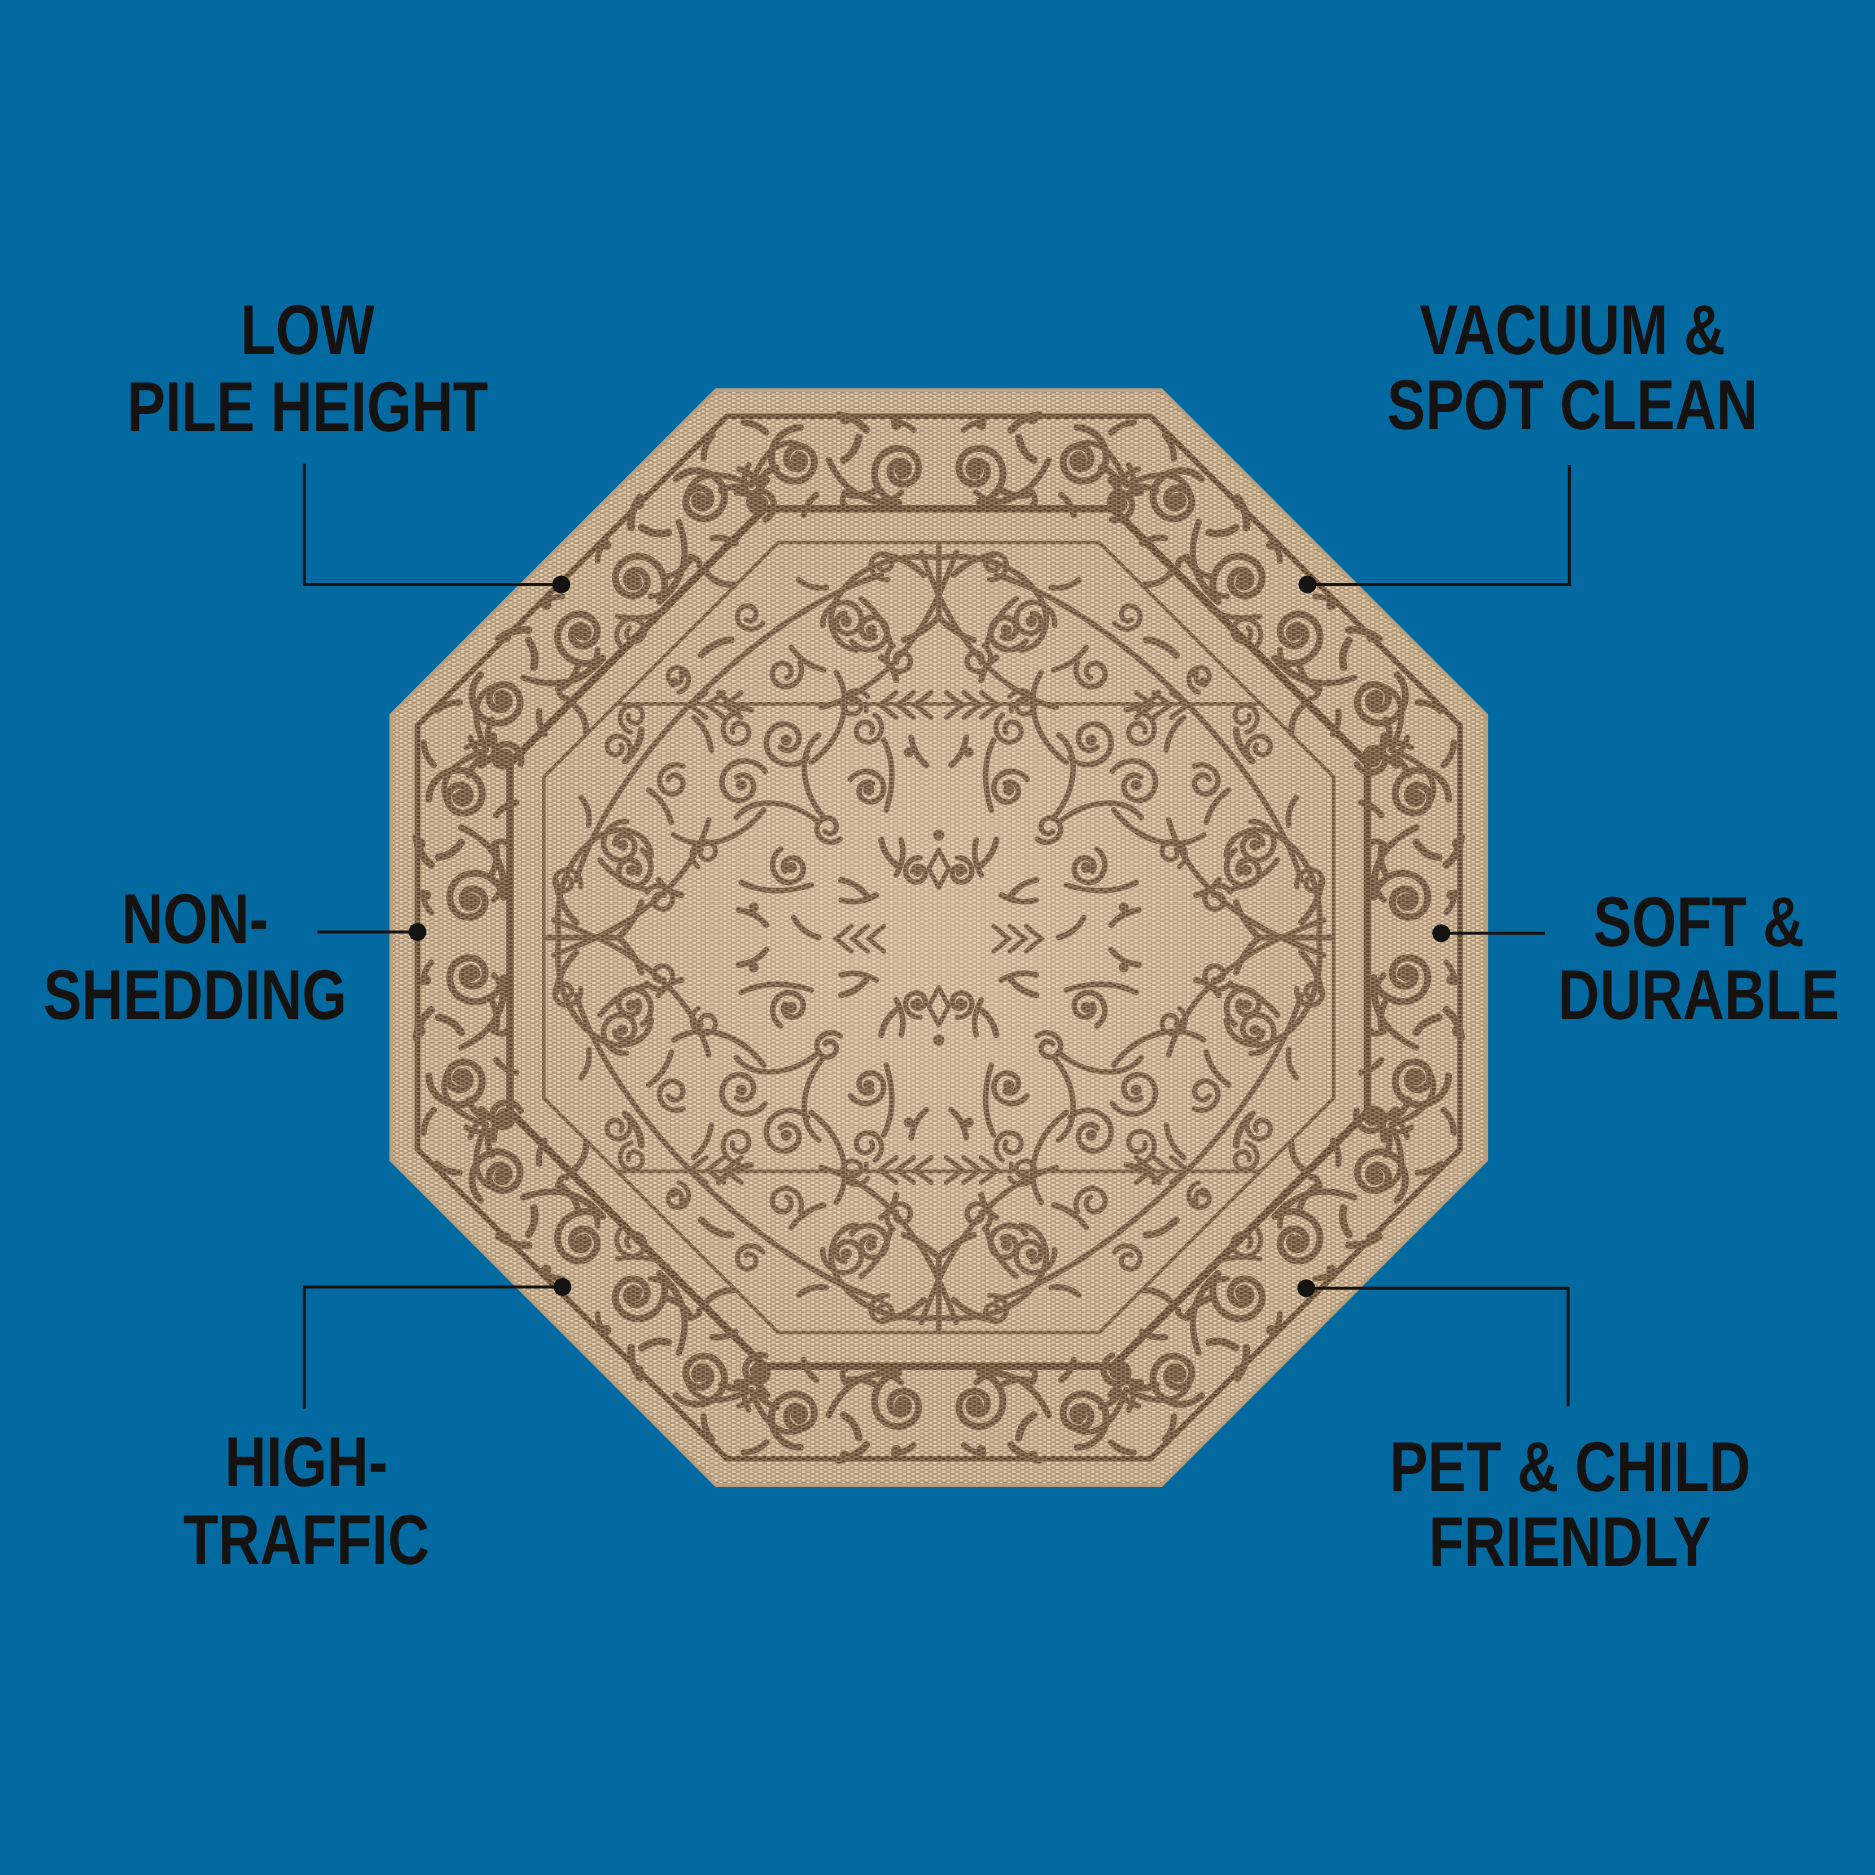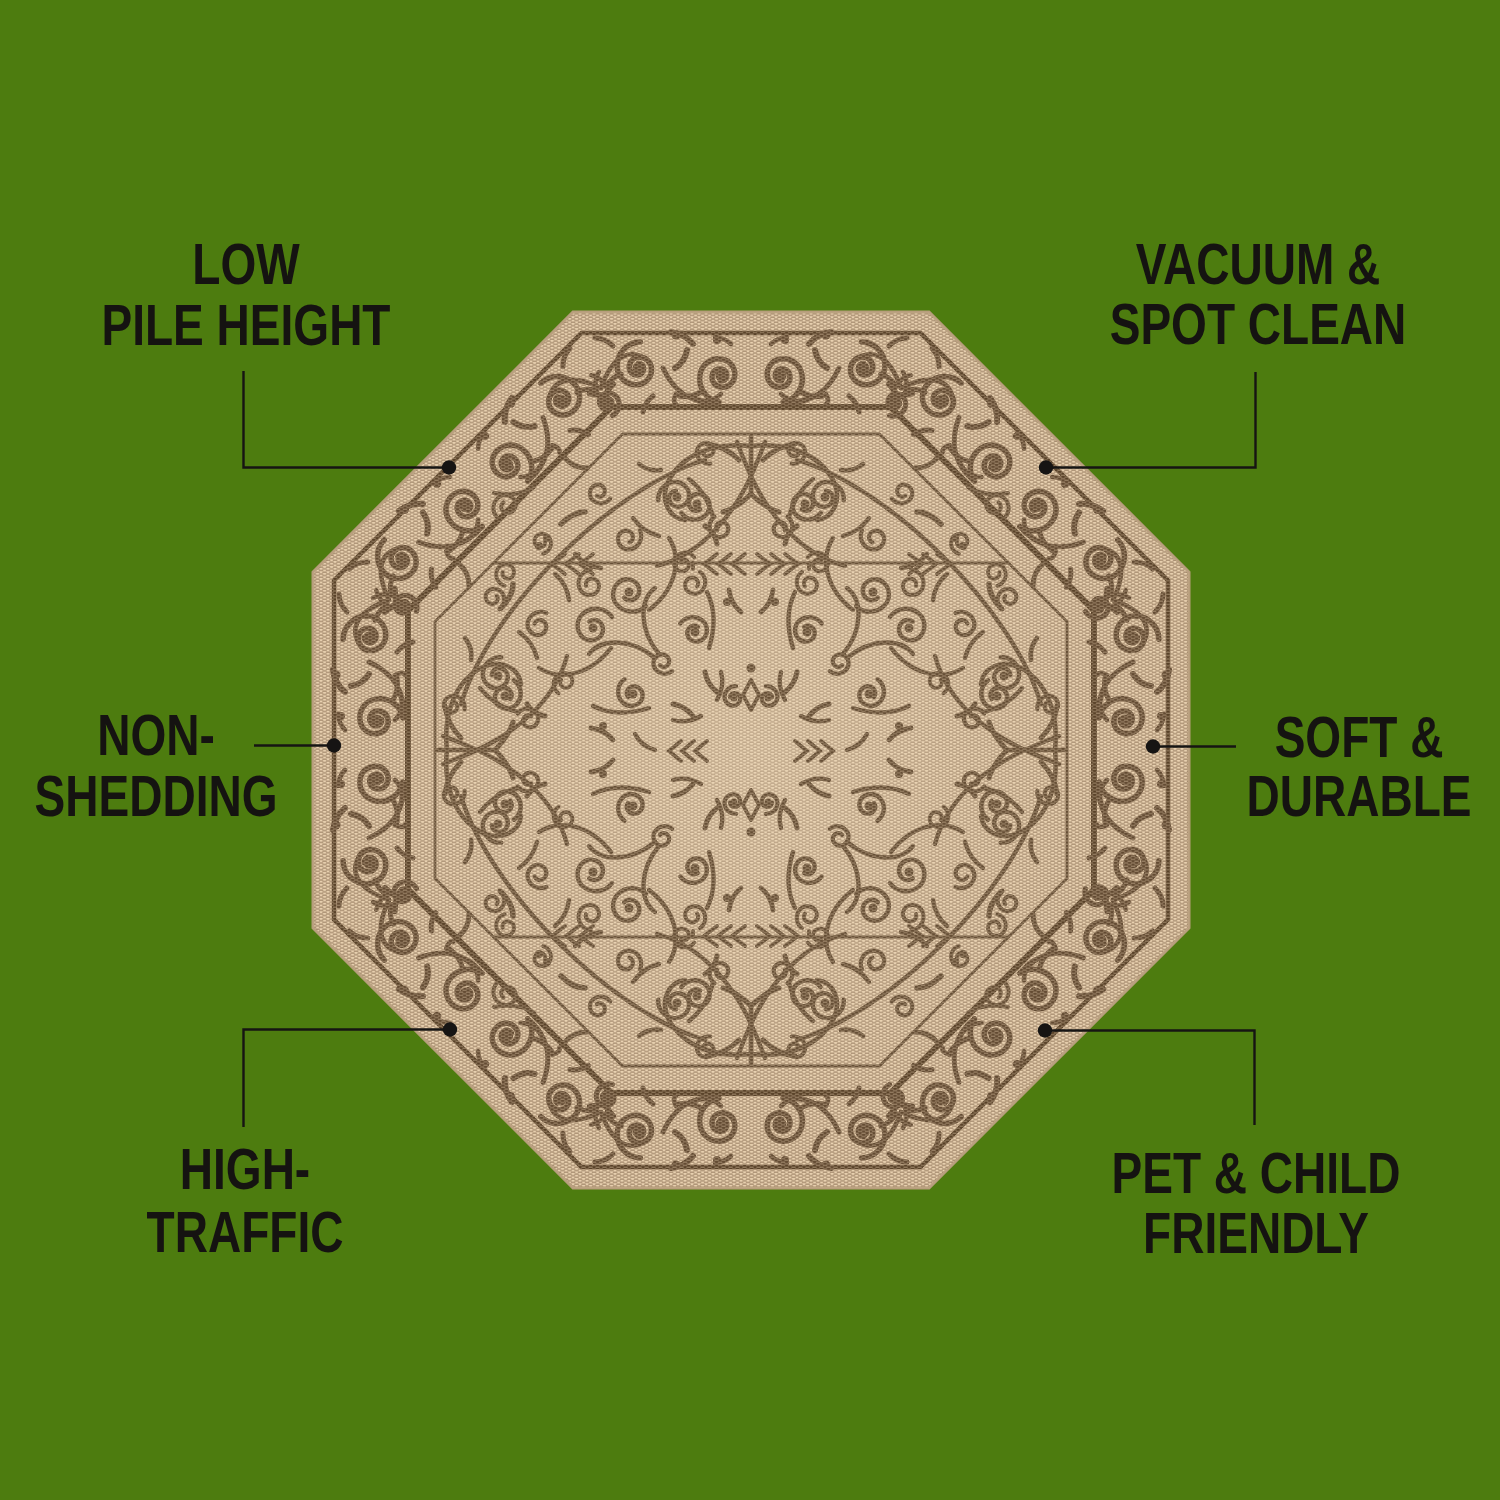--- a/index.html
+++ b/index.html
@@ -1,15 +1,15 @@
 <!DOCTYPE html>
 <html><head><meta charset="utf-8">
 <style>
 html,body{margin:0;padding:0;background:#EDE3DE;}
-#page{position:relative;width:1500px;height:1500px;background:#4d7c0f;overflow:hidden;
+#page{position:relative;width:1500px;height:1500px;background:#0369a1;overflow:hidden;
 font-family:"Liberation Sans", sans-serif;}
 </style></head><body>
 <div id="page">
 <svg width="1500" height="1500" viewBox="0 0 1500 1500">
 <defs>
 <pattern id="wv" width="7" height="3.4" patternUnits="userSpaceOnUse">
   <rect width="7" height="3.4" fill="#E9D1B0"></rect>
   <rect x="0.3" y="0.35" width="4.5" height="1.45" rx="0.67" fill="#81654A"></rect>
   <rect x="-3.2" y="2.05" width="4.5" height="1.45" rx="0.67" fill="#81654A"></rect>
   <rect x="3.8" y="2.05" width="4.5" height="1.45" rx="0.67" fill="#81654A"></rect>

